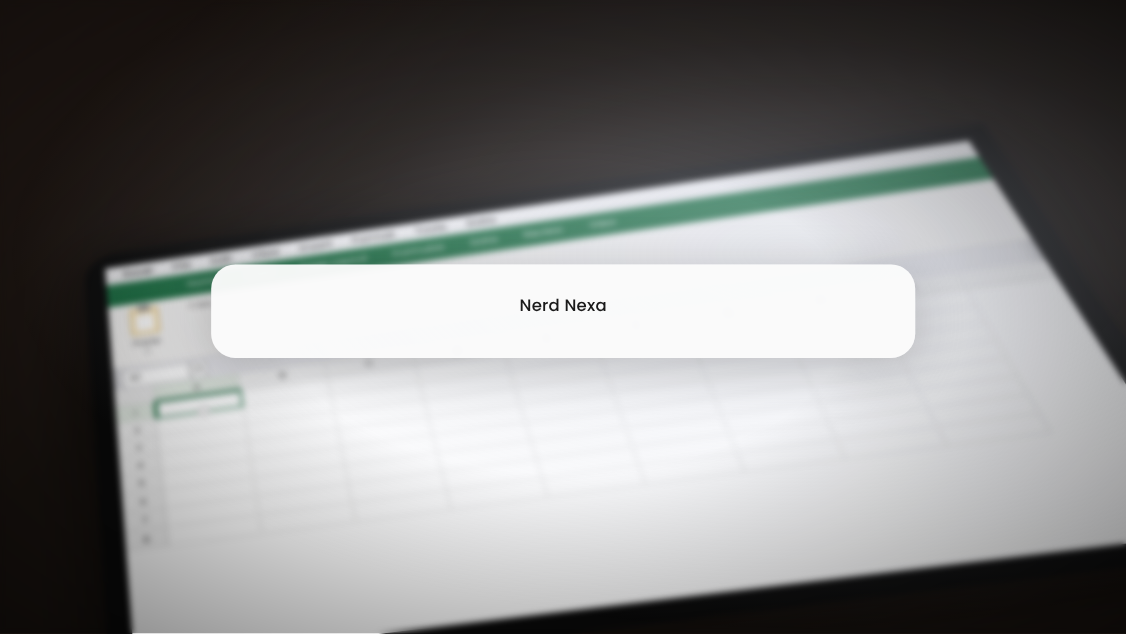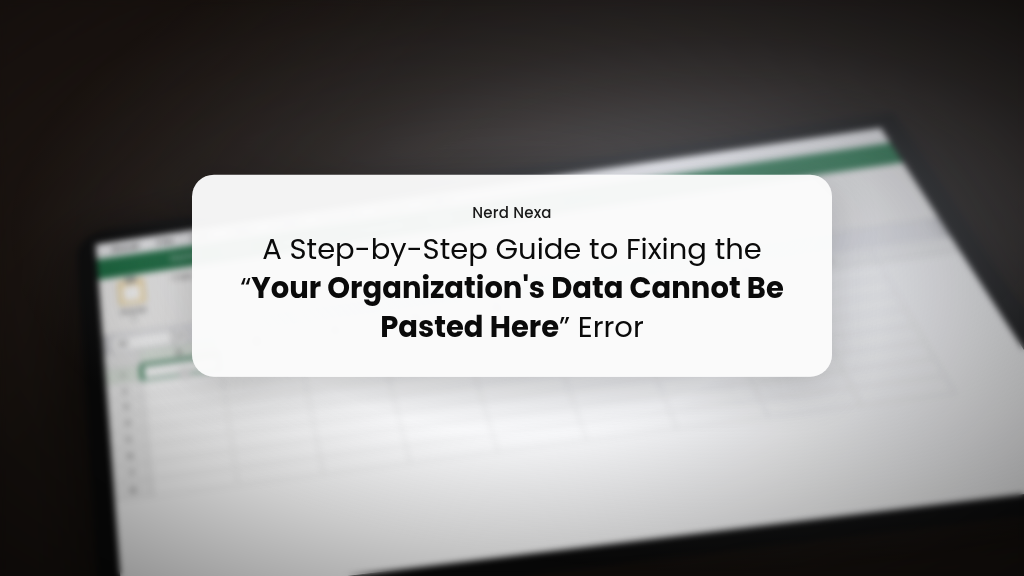--- a/index.html
+++ b/index.html
@@ -535,17 +535,13 @@
     </div>
 
   </div>
 
   <div class="blur-overlay"></div>
   <div class="vignette"></div>
 </div>
 
 <div class="title-card">
   <div class="brand">Nerd Nexa</div>
-  <div class="title">
-    <span>A Step-by-Step Guide to Fixing the</span><br>
-    <span>“</span><span class="bold">Your Organization's Data Cannot Be Pasted Here</span><span>”</span><span> Error</span>
-  </div>
 </div>
 
 </body></html>

